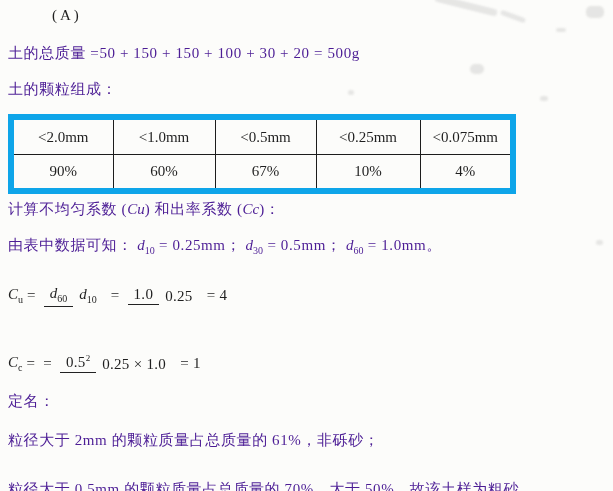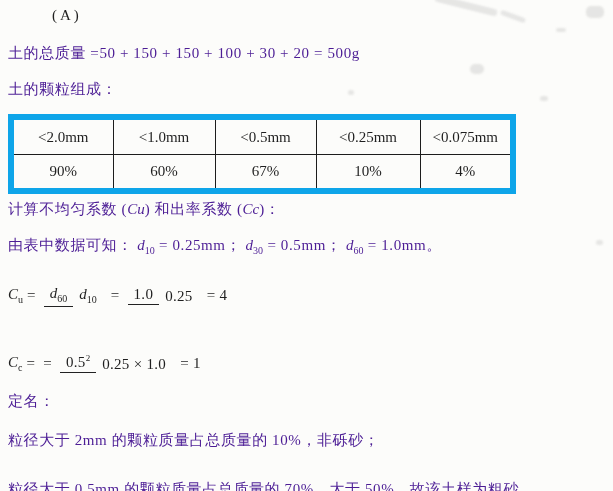--- a/index.html
+++ b/index.html
@@ -138,21 +138,21 @@
     <span class="eq">=</span>
     <span class="eq">=</span>
     <span class="frac">
       <span class="num"><span>0.5</span><sup class="pw">2</sup></span>
       <span class="den">0.25 × 1.0</span>
     </span>
     <span class="eq">= 1</span>
   </div>
 
   <div class="line naming-head">定名：</div>
-  <div class="line naming1">粒径大于 2mm 的颗粒质量占总质量的 10%，非砾砂；</div>
+  <div class="line naming1">粒径大于 2mm 的颗粒质量占总质量的 61%，非砾砂；</div>
   <div class="line naming2">粒径大于 0.5mm 的颗粒质量占总质量的 70%，大于 50%，故该土样为粗砂。</div>
 
   <div class="noise n1"></div>
   <div class="noise n2"></div>
   <div class="noise n3"></div>
   <div class="noise n4"></div>
   <div class="noise n5"></div>
   <div class="noise n6"></div>
   <div class="noise n7"></div>
   <div class="noise n8"></div>

